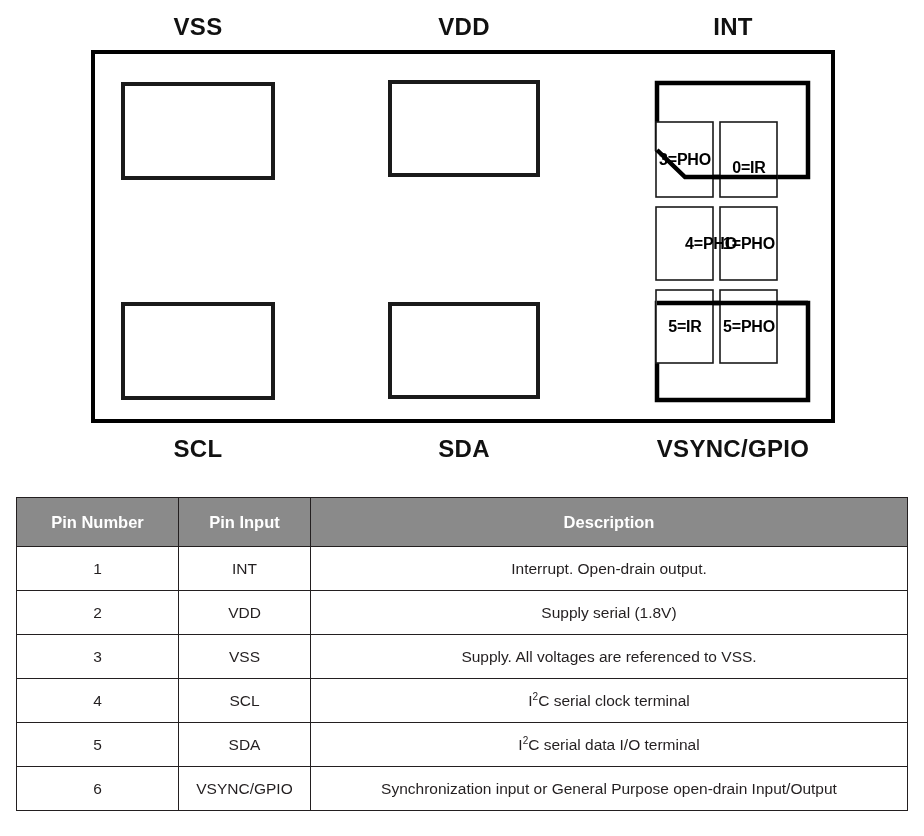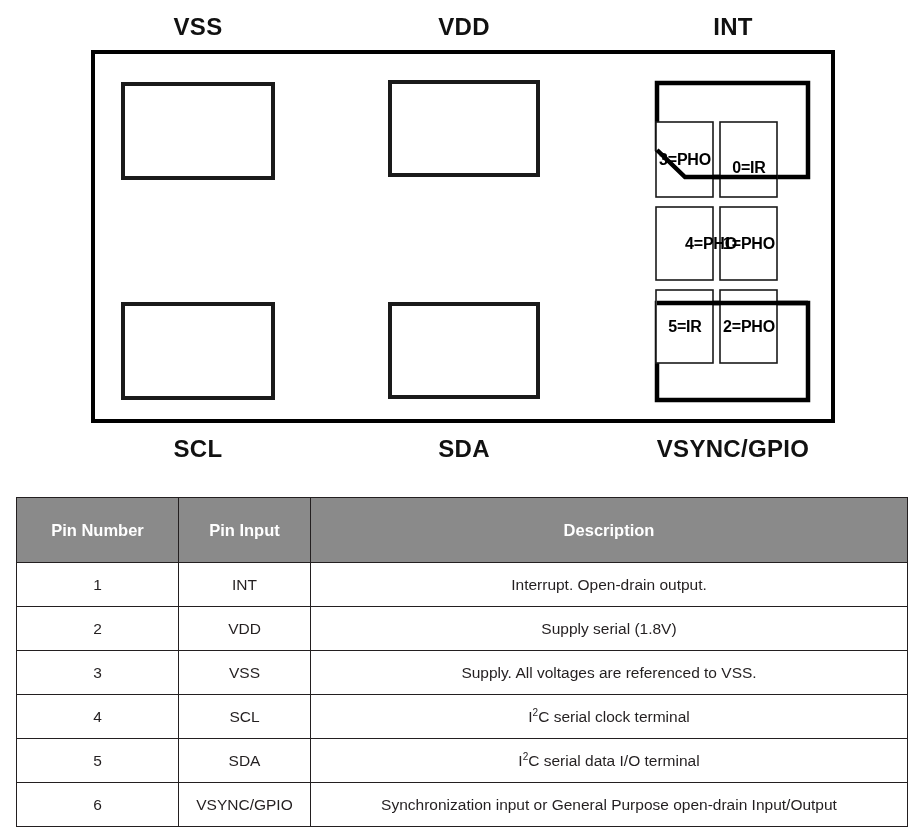--- a/index.html
+++ b/index.html
@@ -79,21 +79,21 @@
     height: 44px;
     padding: 0 6px;
     vertical-align: middle;
   }
   table#pin-table thead th {
     background: #8a8a8a;
     color: #ffffff;
     font-weight: bold;
     font-size: 16.5px;
     text-align: center;
-    height: 65px;
+    height: 49px;
     border-color: #231f20;
   }
   col.c-num   { width: 162px; }
   col.c-name  { width: 132px; }
   col.c-desc  { width: 597px; }
 
   td.num, td.name { text-align: center; }
   td.desc { text-align: center; padding-left: 11px; }
   td.desc sup { font-size: 10px; vertical-align: super; line-height: 0; }
 </style>
@@ -136,21 +136,21 @@
 
   <div class="pin-label bottom" style="left:198px">SCL</div>
   <div class="pin-label bottom" style="left:464px">SDA</div>
   <div class="pin-label bottom" style="left:733px">VSYNC/GPIO</div>
 
   <div class="cell-label" style="left:685px; top:160px">3=PHO</div>
   <div class="cell-label" style="left:749px; top:168px">0=IR</div>
   <div class="cell-label" style="left:711px; top:244px">4=PHO</div>
   <div class="cell-label" style="left:749px; top:244px">1=PHO</div>
   <div class="cell-label" style="left:685px; top:327px">5=IR</div>
-  <div class="cell-label" style="left:749px; top:327px">2=PHO</div>
+  <div class="cell-label" style="left:749px; top:327px">5=PHO</div>
 </div>
 
 <div id="pin-table-wrap">
   <table id="pin-table">
     <colgroup>
       <col class="c-num">
         <col class="c-name">
         <col class="c-desc">
     </colgroup>
     <thead>

